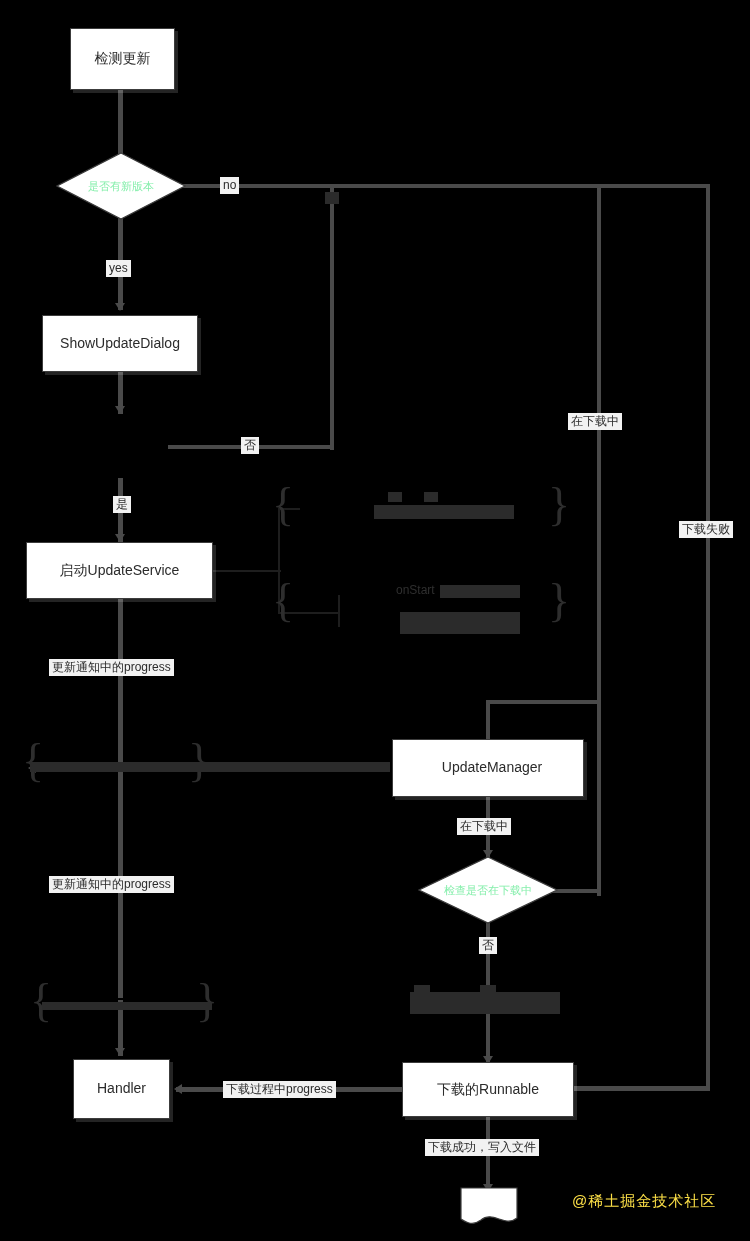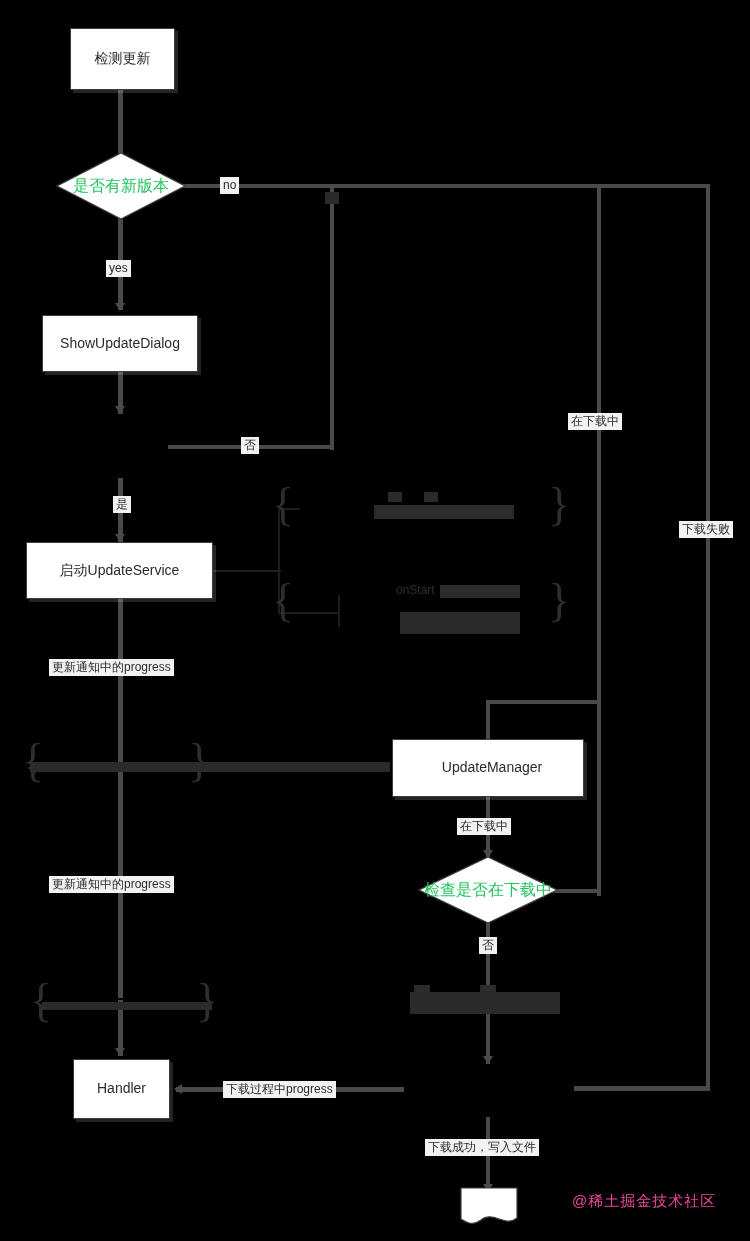--- a/index.html
+++ b/index.html
@@ -41,22 +41,22 @@
     position: absolute;
     inset: 0;
   }
   .diamond-wrap .dia svg { display: block; }
   .diamond-wrap .dtext {
     position: absolute;
     inset: 0;
     display: flex;
     align-items: center;
     justify-content: center;
-    color: #22c55e;
-    font-size: 16px;
+    color: #86efac;
+    font-size: 11px;
     white-space: nowrap;
     text-align: left;
   }
 
   .docshape {
     position: absolute;
     z-index: 6;
   }
   .docshape svg { display: block; }
 
@@ -112,21 +112,21 @@
     z-index: 5;
   }
   .darkbar {
     position: absolute;
     background: #2b2b2b;
     z-index: 4;
   }
 
   .watermark {
     position: absolute;
-    color: #ec4899;
+    color: #fde047;
     font-size: 15px;
     letter-spacing: 1px;
     white-space: nowrap;
     z-index: 9;
   }
 </style>
 </head>
 <body>
 
 <div id="canvas">
@@ -269,20 +269,23 @@
         <polygon points="70,1 139,34 70,67 1,34" fill="#ffffff" stroke="#3c3c3c" stroke-width="1.3"></polygon>
       </svg>
     </div>
     <div class="dtext">检查是否在下载中</div>
   </div>
 
   <div class="node" style="left:73px; top:1059px; width:97px; height:60px;text-align:right;">
     <span>Handler</span>
   </div>
 
+  <div class="node" style="left:402px; top:1062px; width:172px; height:55px;">
+    <span>下载的Runnable</span>
+  </div>
 
   <div class="docshape" style="left:460px; top:1187px; width:58px; height:40px;">
     <svg width="58" height="40" viewBox="0 0 58 40">
       <path d="M1,1 H57 V31 C45,41 33,23 21,33 C13,39 7,36 1,32 Z" fill="#ffffff" stroke="#3c3c3c" stroke-width="1.2"></path>
     </svg>
   </div>
 
   
   <div class="elabel" style="left:220px; top:177px;">no</div>
   <div class="elabel" style="left:106px; top:260px;">yes</div>

